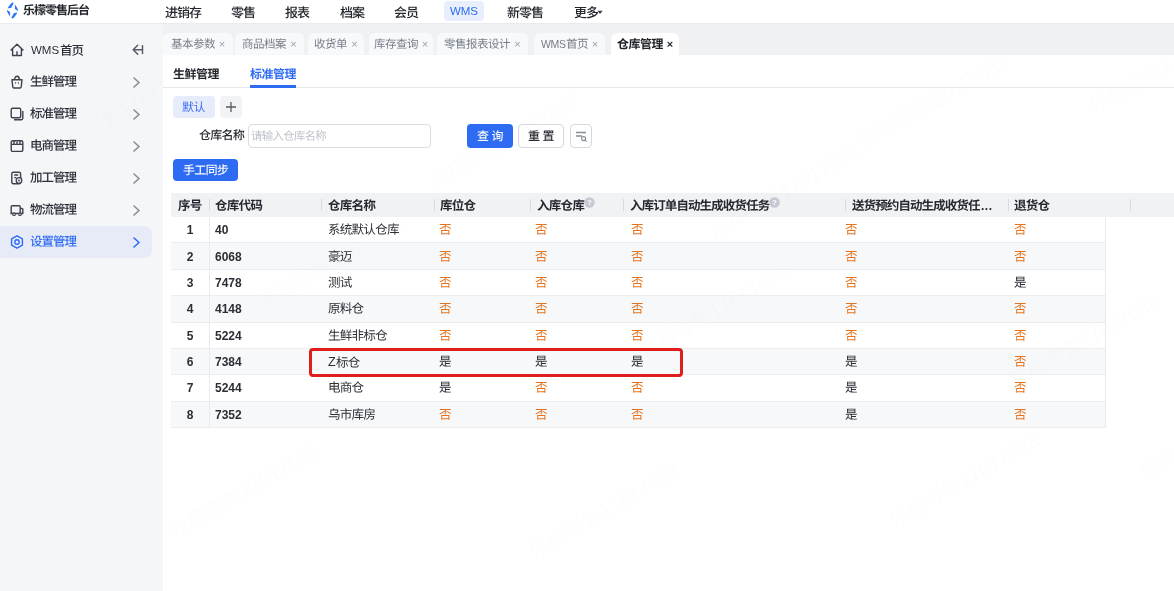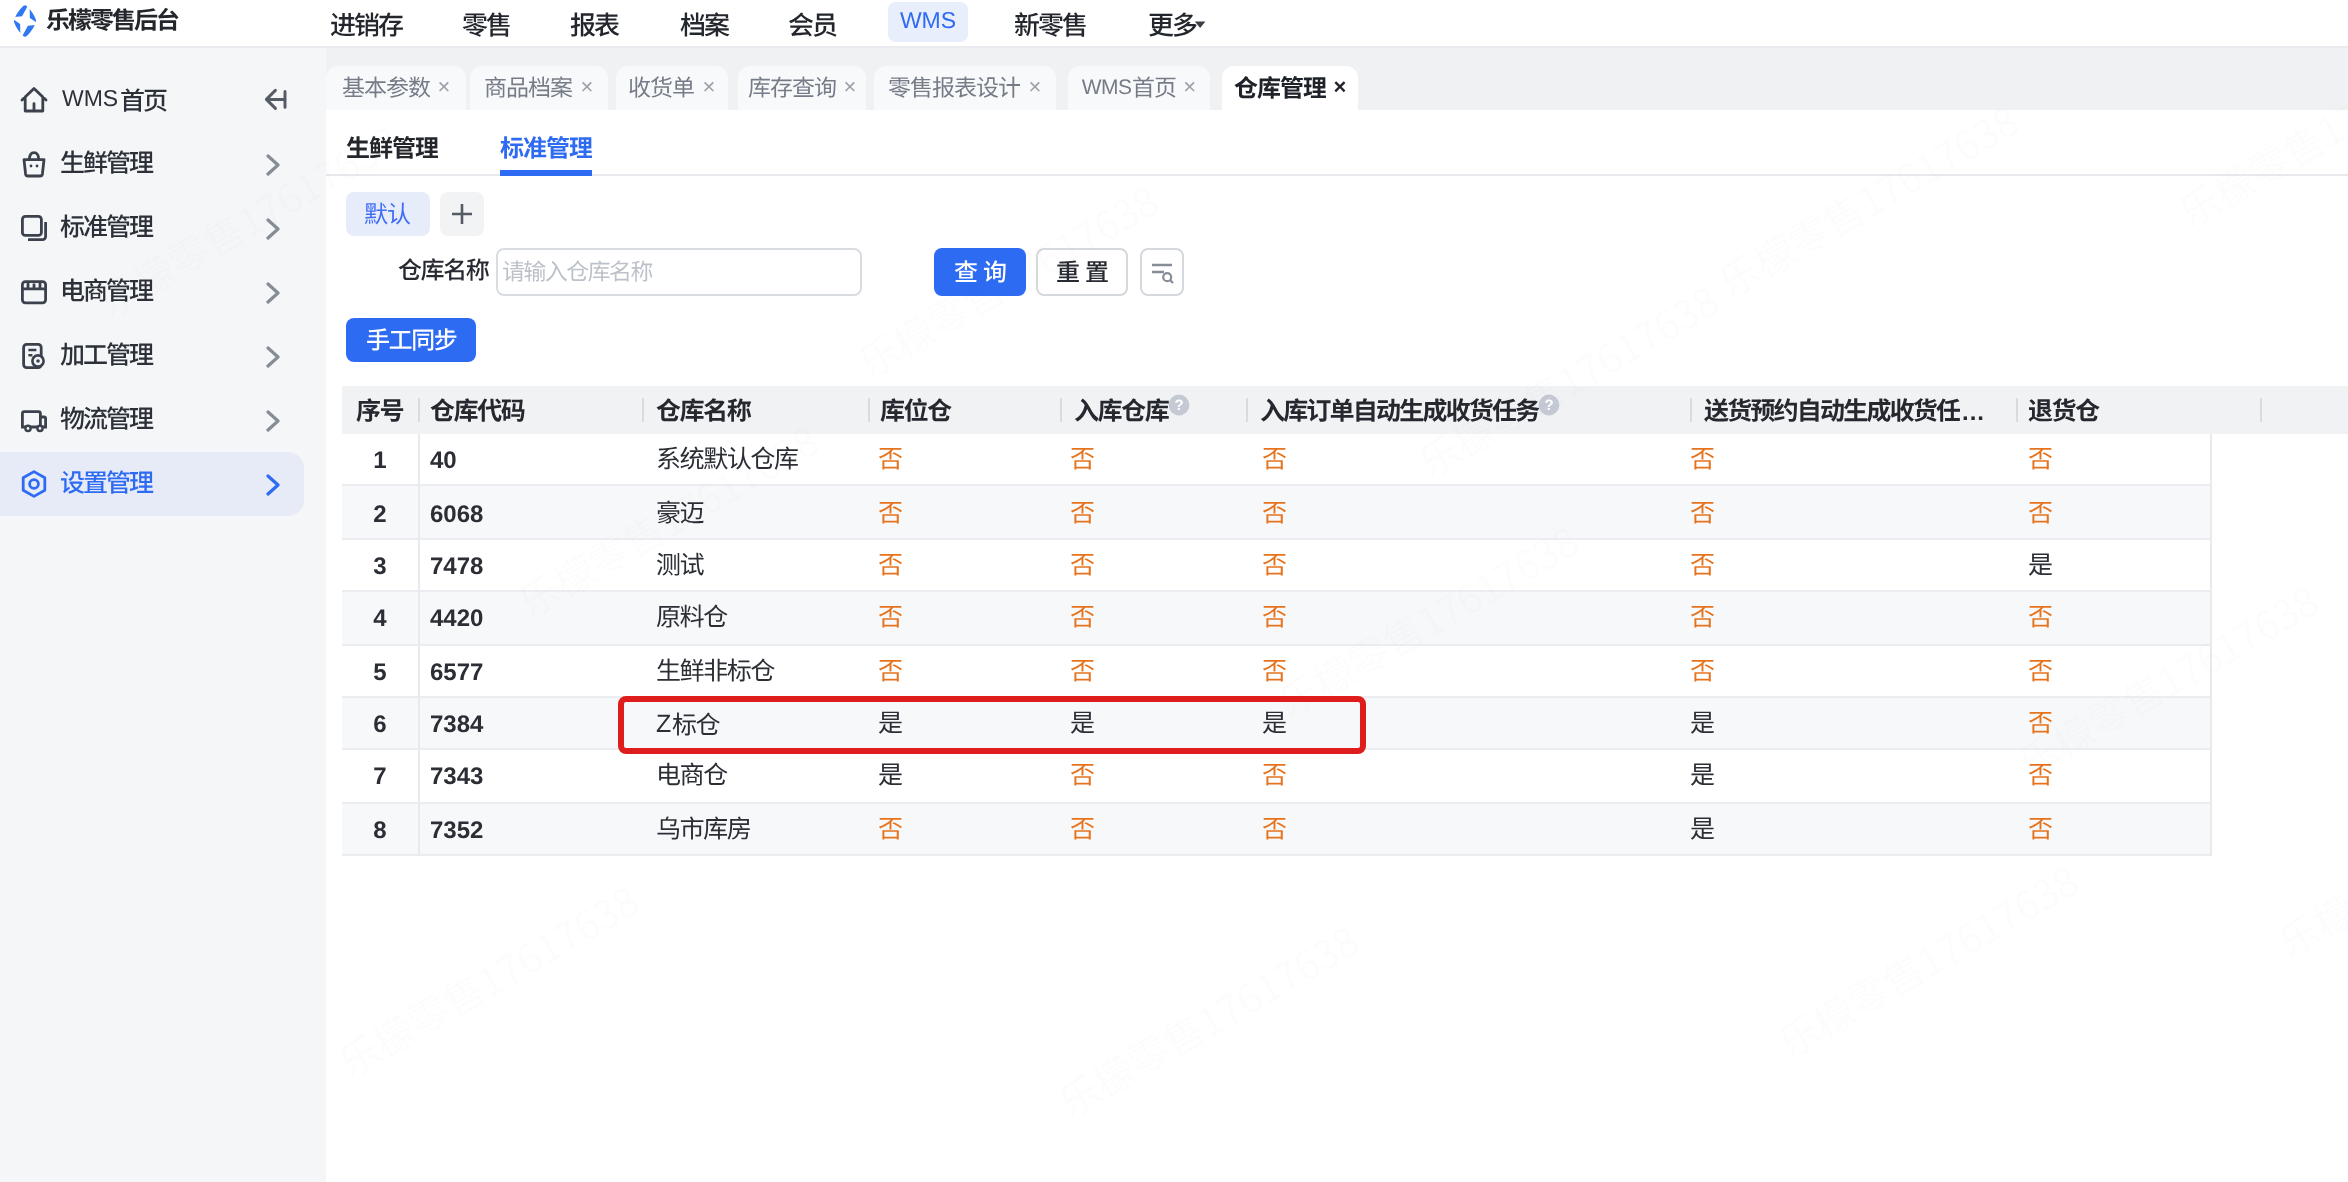--- a/index.html
+++ b/index.html
@@ -657,21 +657,21 @@
 <div class="abs" style="left:1014px;top:274.9px">
     <svg width="12" height="14" viewBox="0 0 12 14">
       <g transform="translate(0,11.8) scale(0.012500,-0.012500)" fill="#2b2e34">
         <use href="#r662f" x="0"></use>
       </g>
     </svg>
   </div>
 <div class="abs" style="left:171px;top:296.1px;width:935px;height:26.4px;background:#f7f8fa"></div>
 <div class="abs" style="left:171px;top:321.5px;width:935px;height:1px;background:#ebedf0"></div>
 <div class="abs num" style="left:171px;top:302.3px;width:38px;text-align:center">4</div>
-<div class="abs num" style="left:215px;top:302.3px">4420</div>
+<div class="abs num" style="left:215px;top:302.3px">4148</div>
 <div class="abs" style="left:328px;top:301.3px">
     <svg width="36" height="14" viewBox="0 0 36 14">
       <g transform="translate(0,11.8) scale(0.012500,-0.012500)" fill="#2b2e34">
         <use href="#r539f" x="0"></use>
         <use href="#r6599" x="944"></use>
         <use href="#r4ed3" x="1888"></use>
       </g>
     </svg>
   </div>
 <div class="abs" style="left:439px;top:301.3px">
@@ -704,21 +704,21 @@
   </div>
 <div class="abs" style="left:1014px;top:301.3px">
     <svg width="12" height="14" viewBox="0 0 12 14">
       <g transform="translate(0,11.8) scale(0.012500,-0.012500)" fill="#e6731c">
         <use href="#r5426" x="0"></use>
       </g>
     </svg>
   </div>
 <div class="abs" style="left:171px;top:347.9px;width:935px;height:1px;background:#ebedf0"></div>
 <div class="abs num" style="left:171px;top:328.7px;width:38px;text-align:center">5</div>
-<div class="abs num" style="left:215px;top:328.7px">6577</div>
+<div class="abs num" style="left:215px;top:328.7px">5224</div>
 <div class="abs" style="left:328px;top:327.7px">
     <svg width="60" height="14" viewBox="0 0 60 14">
       <g transform="translate(0,11.8) scale(0.012500,-0.012500)" fill="#2b2e34">
         <use href="#r751f" x="0"></use>
         <use href="#r9c9c" x="944"></use>
         <use href="#r975e" x="1888"></use>
         <use href="#r6807" x="2832"></use>
         <use href="#r4ed3" x="3776"></use>
       </g>
     </svg>
@@ -801,21 +801,21 @@
   </div>
 <div class="abs" style="left:1014px;top:354.1px">
     <svg width="12" height="14" viewBox="0 0 12 14">
       <g transform="translate(0,11.8) scale(0.012500,-0.012500)" fill="#e6731c">
         <use href="#r5426" x="0"></use>
       </g>
     </svg>
   </div>
 <div class="abs" style="left:171px;top:400.6px;width:935px;height:1px;background:#ebedf0"></div>
 <div class="abs num" style="left:171px;top:381.4px;width:38px;text-align:center">7</div>
-<div class="abs num" style="left:215px;top:381.4px">7343</div>
+<div class="abs num" style="left:215px;top:381.4px">5244</div>
 <div class="abs" style="left:328px;top:380.4px">
     <svg width="36" height="14" viewBox="0 0 36 14">
       <g transform="translate(0,11.8) scale(0.012500,-0.012500)" fill="#2b2e34">
         <use href="#r7535" x="0"></use>
         <use href="#r5546" x="944"></use>
         <use href="#r4ed3" x="1888"></use>
       </g>
     </svg>
   </div>
 <div class="abs" style="left:439px;top:380.4px">

